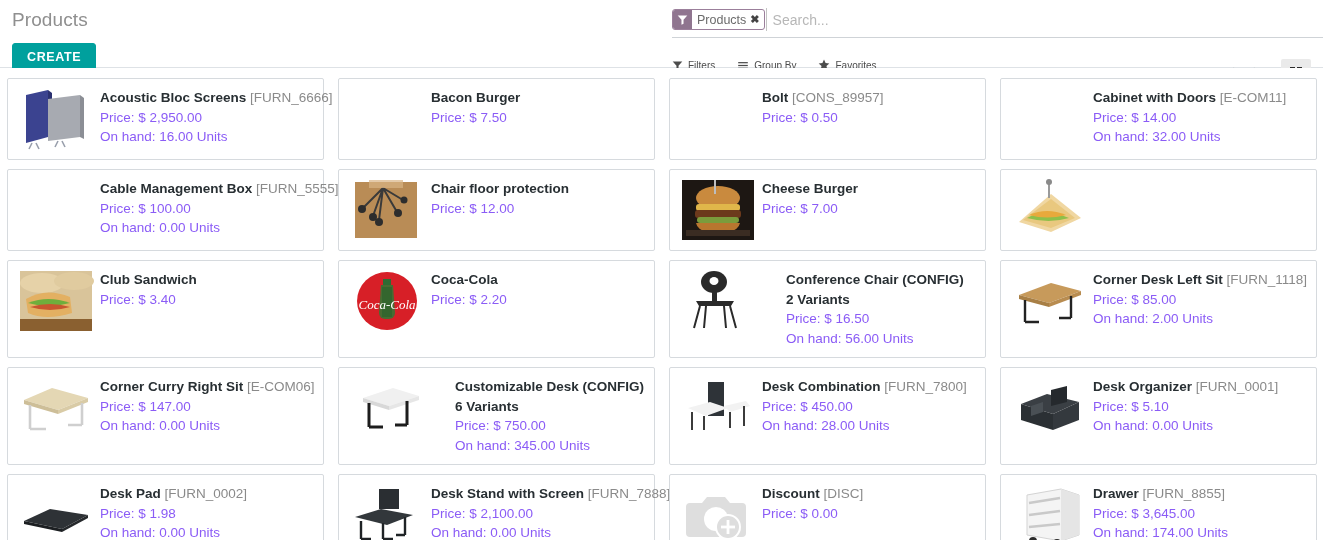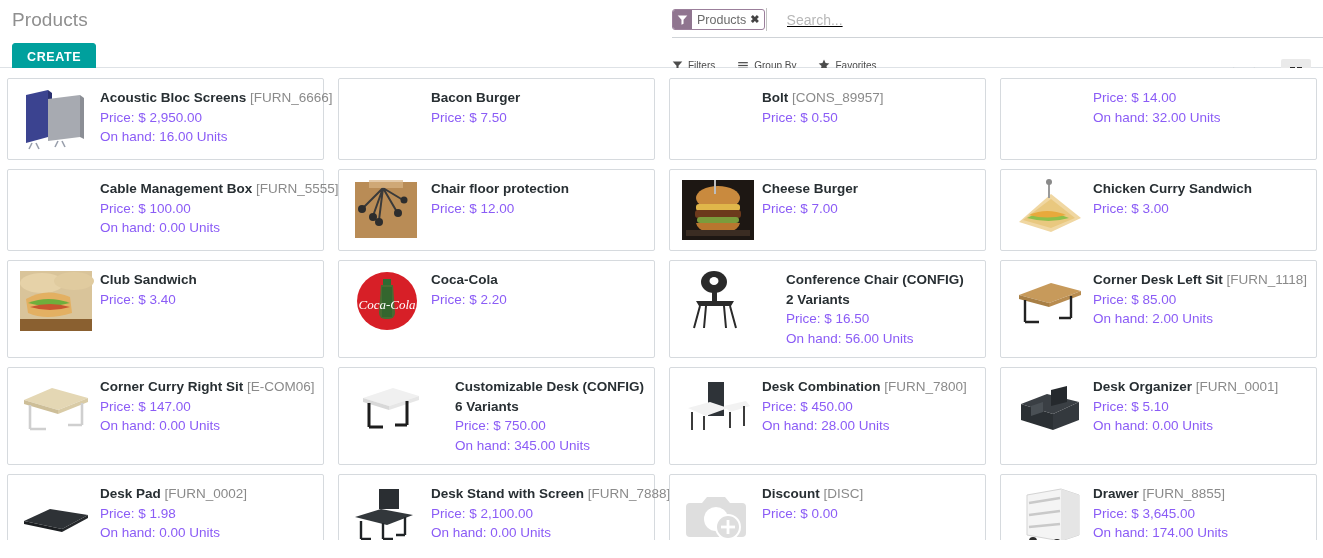--- a/index.html
+++ b/index.html
@@ -95,24 +95,23 @@
     color: #444;
     cursor: pointer;
     font-weight: bold;
   }
   .search-input-wrap {
     flex: 1;
     position: relative;
     height: 23px;
     border-left: 1px solid #c4c4c4;
     margin-left: 1px;
-    padding-left: 18px;
+    padding-left: 4px;
     display: flex;
     align-items: center;
-    text-decoration: underline;
   }
   .search-input {
     border: none;
     outline: none;
     width: 100%;
     font-size: 14px;
     color: #333;
     font-family: "Liberation Sans", sans-serif;
     background: transparent;
   }
@@ -356,20 +355,21 @@
       <div class="kcard">
         <div class="kcard-img"></div>
         <div class="kcard-body">
           <div class="kname"><span>Bolt</span> <span class="kref">[CONS_89957]</span></div>
           <div class="kline">Price: $ 0.50</div>
         </div>
       </div>
       <div class="kcard">
         <div class="kcard-img"></div>
         <div class="kcard-body">
+          <div class="kname"><span>Cabinet with Doors</span> <span class="kref">[E-COM11]</span></div>
           <div class="kline">Price: $ 14.00</div>
           <div class="kline">On hand: 32.00 Units</div>
         </div>
       </div>
     </div>
     <div class="krow">
       <div class="kcard">
         <div class="kcard-img"></div>
         <div class="kcard-body">
           <div class="kname"><span>Cable Management Box</span> <span class="kref">[FURN_5555]</span></div>
@@ -418,24 +418,20 @@
         <div class="kcard-img">
           <svg class="ph" viewBox="0 0 76 64" preserveAspectRatio="xMidYMid meet">
             <path d="M8 44 L40 16 L70 40 L40 54 Z" fill="#f0d7a2"></path>
             <path d="M12 42 L40 21 L64 40 L40 50 Z" fill="#e9c87f"></path>
             <path d="M16 40 Q34 30 58 40 Q38 46 16 40z" fill="#8fbf4a"></path>
             <path d="M18 37 Q36 29 55 37 Q36 42 18 37z" fill="#e8a93c"></path>
             <rect x="37" y="4" width="2" height="16" fill="#9a9a9a"></rect>
             <circle cx="38" cy="4" r="3" fill="#8a8a8a"></circle>
           </svg>
         </div>
-        <div class="kcard-body">
-          <div class="kname"><span>Chicken Curry Sandwich</span></div>
-          <div class="kline">Price: $ 3.00</div>
-        </div>
       </div>
     </div>
     <div class="krow">
       <div class="kcard">
         <div class="kcard-img">
           <svg class="ph" viewBox="0 0 76 64" preserveAspectRatio="xMidYMid meet">
             <rect x="2" y="2" width="72" height="60" fill="#d9c49a"></rect>
             <ellipse cx="24" cy="14" rx="22" ry="10" fill="#e6d2a8"></ellipse>
             <ellipse cx="56" cy="12" rx="20" ry="9" fill="#e0cb9f"></ellipse>
             <path d="M8 30 Q28 18 52 28 L54 44 Q28 52 10 44z" fill="#e3b062"></path>

